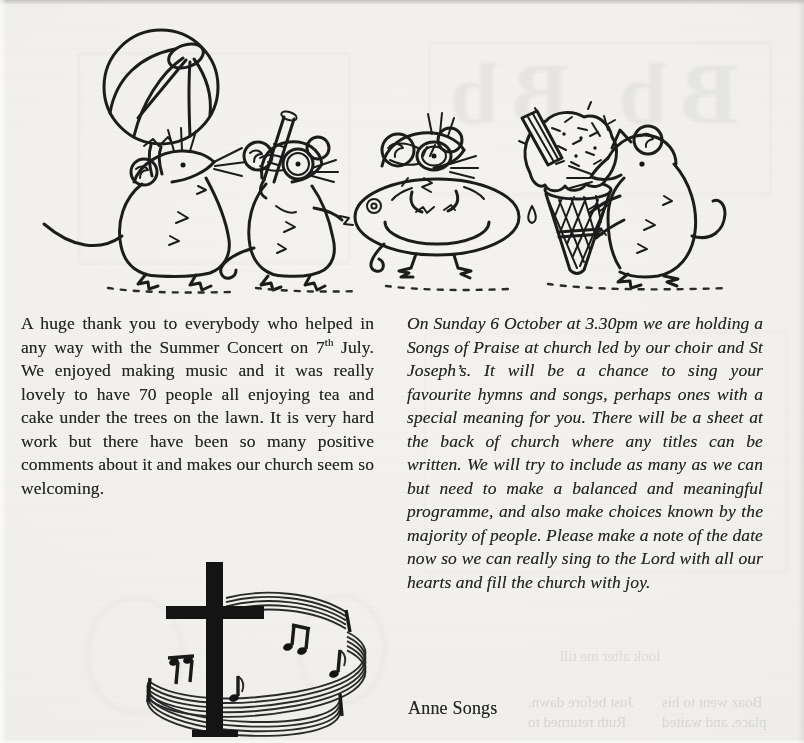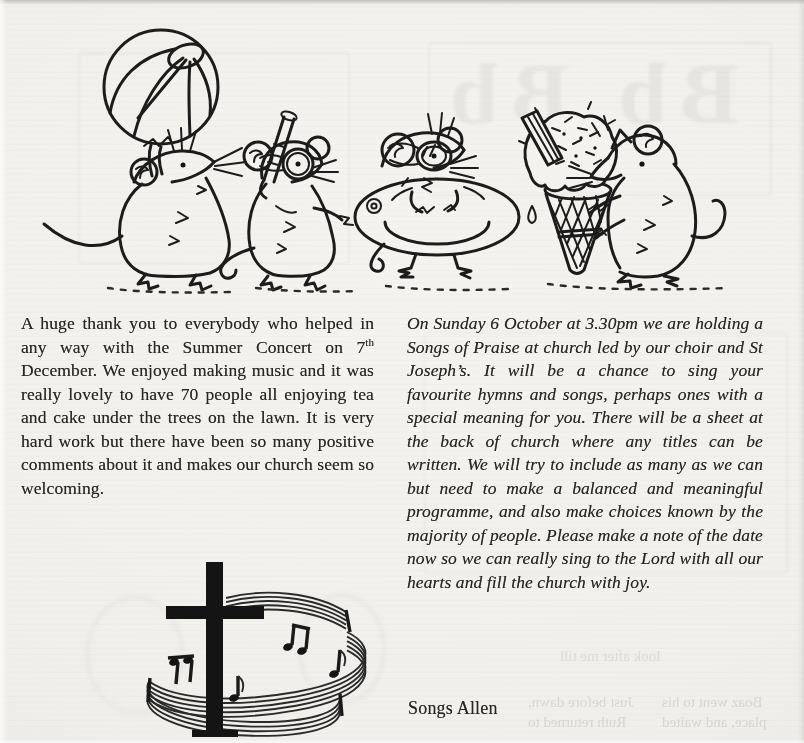--- a/index.html
+++ b/index.html
@@ -194,28 +194,28 @@
       <path class="ln2" d="M560,194 l8,-5 l4,6 l8,-6 M566,219 l8,-5 l4,5"></path>
       <path class="ln2" d="M618,204 l9,5 l-11,5 M610,228 l9,5 l-10,4 M636,180 l8,5 l-9,4"></path>
       <path class="ln" d="M600,258 l-10,8 l12,-1 l1,7 l10,-3"></path>
       <path class="ln" d="M636,260 l14,3 l-11,3 l10,4"></path>
       <path class="ln" d="M664,220 C684,226 696,214 697,198 C697,188 691,182 685,185"></path>
       <path class="gnd" d="M520,268 q60,8 180,4"></path>
     </g>
   </svg>
 
   <div class="col col-left">
-    <span>A huge thank you to everybody who helped in any way with the Summer Concert on 7</span><sup>th</sup><span> December. We enjoyed making music and it was really lovely to have 70 people all enjoying tea and cake under the trees on the lawn. It is very hard work but there have been so many positive comments about it and makes our church seem so welcoming.</span>
+    <span>A huge thank you to everybody who helped in any way with the Summer Concert on 7</span><sup>th</sup><span> July. We enjoyed making music and it was really lovely to have 70 people all enjoying tea and cake under the trees on the lawn. It is very hard work but there have been so many positive comments about it and makes our church seem so welcoming.</span>
   </div>
 
   <div class="col col-right">
     <span>On Sunday 6 October at 3.30pm we are holding a Songs of Praise at church led by our choir and St Joseph’s.  It will be a chance to sing your favourite hymns and songs, perhaps ones with a special meaning for you.  There will be a sheet at the back of church where any titles can be written.  We will try to include as many as we can but need to make a balanced and meaningful programme, and also make choices known by the majority of people.  Please make a note of the date now so we can really sing to the Lord with all our hearts and fill the church with joy.</span>
   </div>
 
-  <div class="signature">Songs Allen</div>
+  <div class="signature">Anne Songs</div>
 
   <svg id="cross-svg" width="312" height="197" viewBox="0 0 312 197">
     <g>
       <path class="stave" d="M142,52 C180,42 230,46 262,66"></path>
       <path class="stave" d="M142,56.2 C180,46.2 230,50.2 262,70.2"></path>
       <path class="stave" d="M142,60.4 C180,50.4 230,54.4 262,74.4"></path>
       <path class="stave" d="M142,64.6 C180,54.6 230,58.6 262,78.6"></path>
       <path class="stave" d="M142,68.8 C180,58.8 230,62.8 262,82.8"></path>
       <path class="stave" d="M263,86 C296,102 288,132 212,146 C150,157 92,154 66,136"></path>
       <path class="stave" d="M263,90.6 C296,106.6 288,136.6 212,150.6 C150,161.6 92,158.6 66,140.6"></path>

